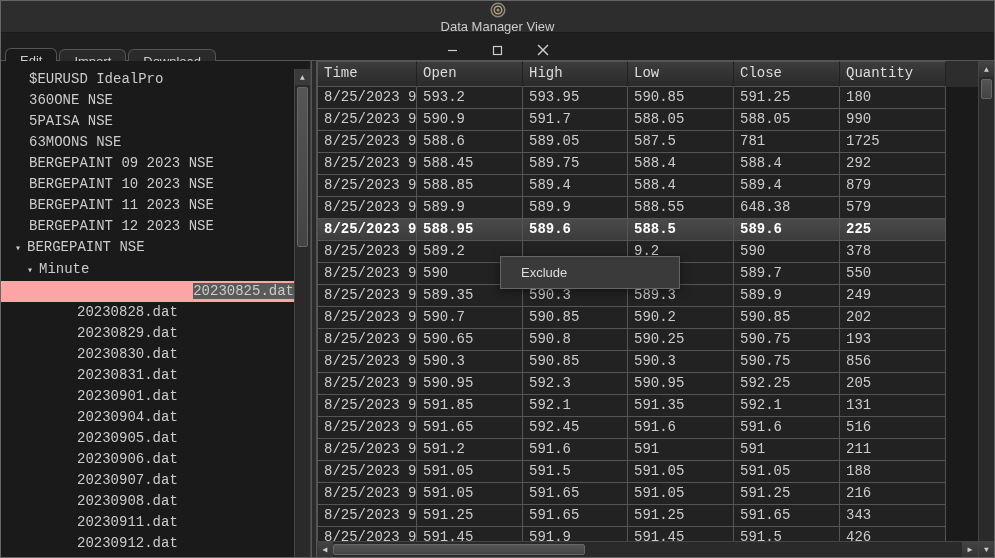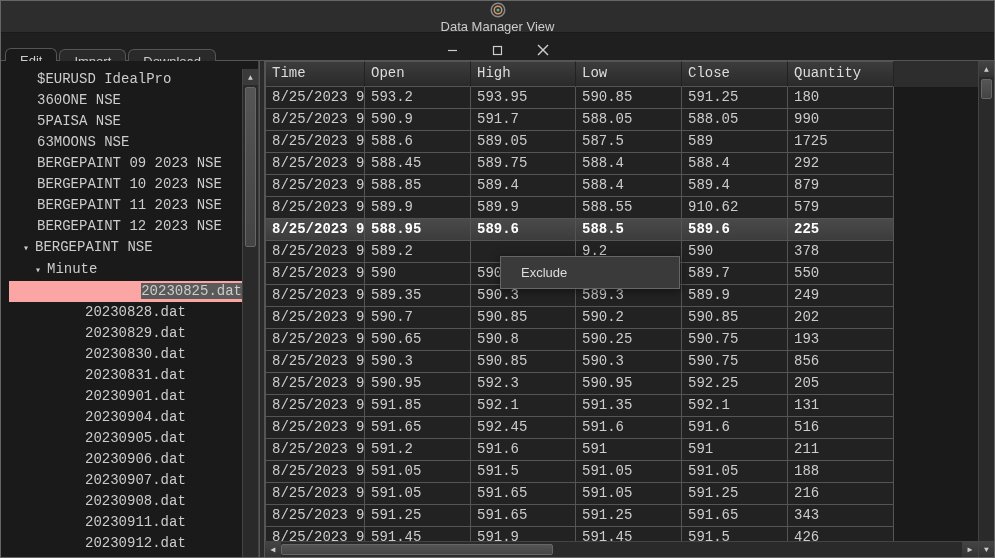--- a/index.html
+++ b/index.html
@@ -70,23 +70,23 @@
 }
 .tab.active {
   background: #1a1a1a;
   border-bottom: 1px solid #1a1a1a;
 }
 .content {
   display: flex;
   height: calc(100% - 60px);
 }
 .tree-panel {
-  width: 258px;
+  width: 310px;
   background: #1a1a1a;
-  padding: 8px 0 0 8px;
+  padding: 8px 0 0 0;
   overflow: hidden;
   position: relative;
   border-right: 1px solid #444;
   display: flex;
 }
 .tree-body { flex: 1; overflow: hidden; }
 .tree-item {
   padding: 1px 0 1px 28px;
   white-space: nowrap;
   cursor: pointer;
@@ -375,21 +375,21 @@
                 <div class="td col-high">591.7</div>
                 <div class="td col-low">588.05</div>
                 <div class="td col-close">588.05</div>
                 <div class="td col-qty">990</div>
               </div>
               <div class="tr">
                 <div class="td col-time">8/25/2023 9</div>
                 <div class="td col-open">588.6</div>
                 <div class="td col-high">589.05</div>
                 <div class="td col-low">587.5</div>
-                <div class="td col-close">589</div>
+                <div class="td col-close">781</div>
                 <div class="td col-qty">1725</div>
               </div>
               <div class="tr">
                 <div class="td col-time">8/25/2023 9</div>
                 <div class="td col-open">588.45</div>
                 <div class="td col-high">589.75</div>
                 <div class="td col-low">588.4</div>
                 <div class="td col-close">588.4</div>
                 <div class="td col-qty">292</div>
               </div>
@@ -399,21 +399,21 @@
                 <div class="td col-high">589.4</div>
                 <div class="td col-low">588.4</div>
                 <div class="td col-close">589.4</div>
                 <div class="td col-qty">879</div>
               </div>
               <div class="tr">
                 <div class="td col-time">8/25/2023 9</div>
                 <div class="td col-open">589.9</div>
                 <div class="td col-high">589.9</div>
                 <div class="td col-low">588.55</div>
-                <div class="td col-close">910.62</div>
+                <div class="td col-close">648.38</div>
                 <div class="td col-qty">579</div>
               </div>
               <div class="tr selected">
                 <div class="td col-time">8/25/2023 9</div>
                 <div class="td col-open">588.95</div>
                 <div class="td col-high">589.6</div>
                 <div class="td col-low">588.5</div>
                 <div class="td col-close">589.6</div>
                 <div class="td col-qty">225</div>
               </div>

